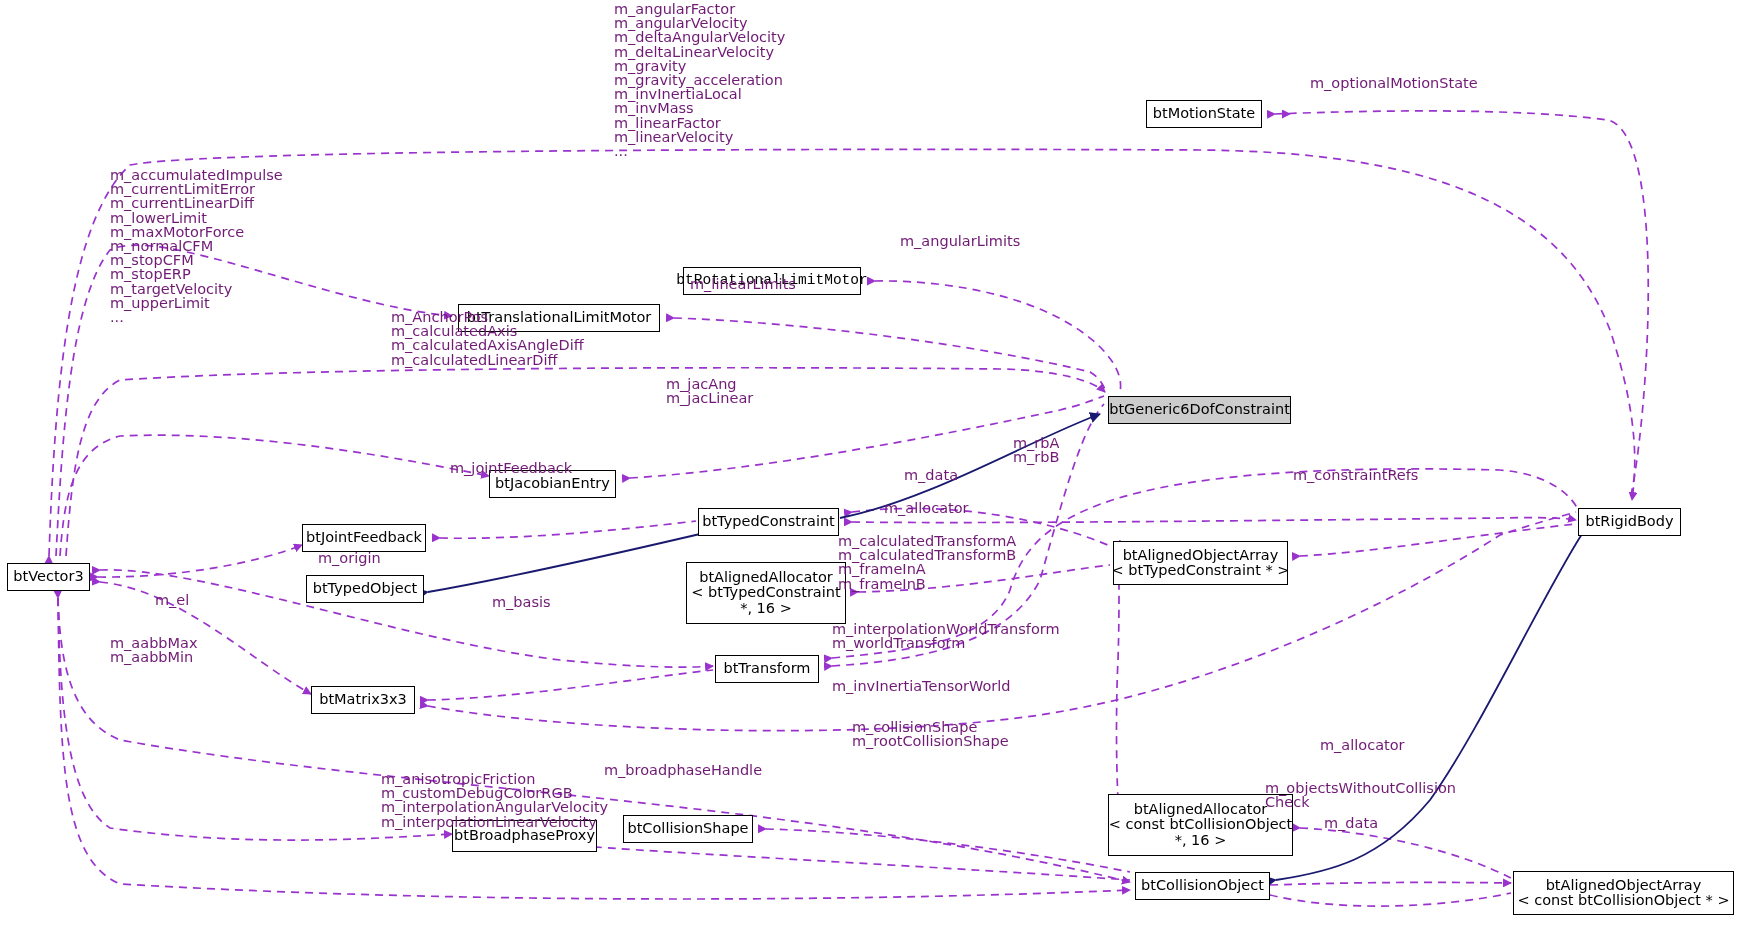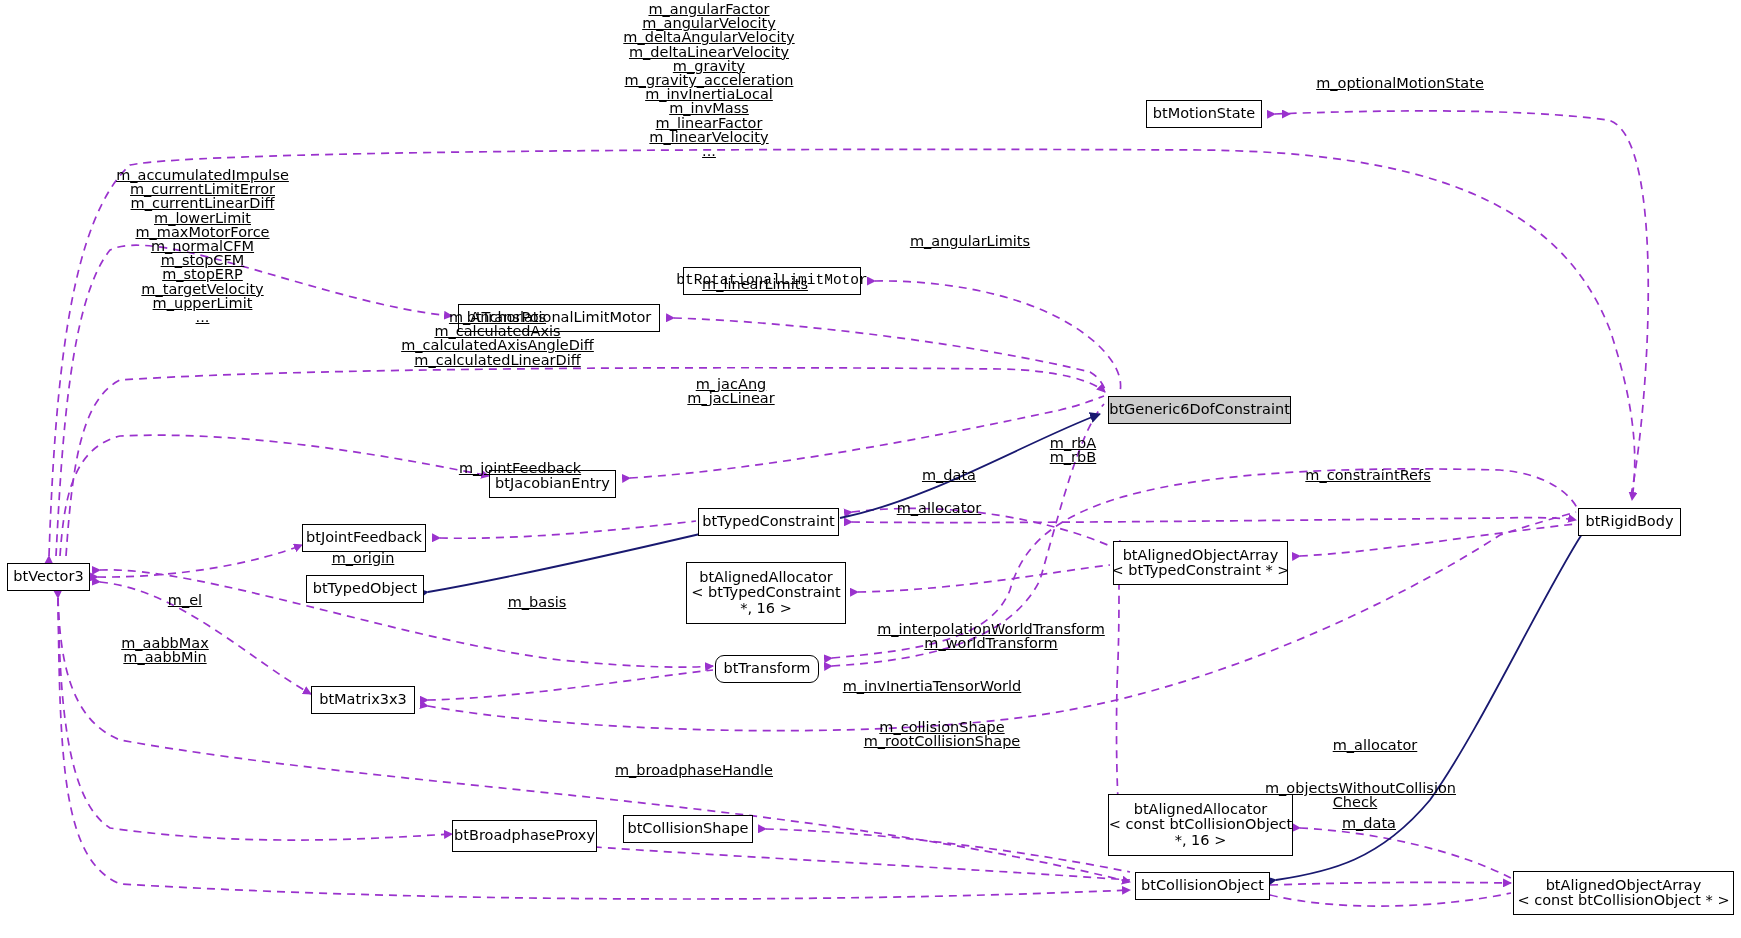--- a/index.html
+++ b/index.html
@@ -28,24 +28,23 @@
     justify-content:center;
     white-space:pre;
     padding:2px 6px;
   }
   .node.highlight{background:#cccccc;border:1px solid #000000;}
   .node .ln{display:block;}
   .edge-label{
     position:absolute;
     font-size:14.5px;
     line-height:14.2px;
-    color:#000000;
-    text-align:center;
+    color:#701a75;
+    text-align:left;
     white-space:pre;
-    text-decoration:underline;
   }
 </style>
 </head>
 <body>
 
 <div id="diagram">
 
   <svg id="edges" viewBox="0 0 1741 938" xmlns="http://www.w3.org/2000/svg">
     <defs>
       <marker id="ah-u" markerWidth="9" markerHeight="9" refX="8" refY="4.5" orient="auto" markerUnits="userSpaceOnUse">
@@ -137,46 +136,48 @@
   <div class="node" style="left: 683px; top: 267px; width: 178px; height: 28px; font-family: Liberation Mono, monospace;"><span class="ln">btRotationalLimitMotor</span></div>
   <div class="node" style="left: 458px; top: 304px; width: 202px; height: 28px;"><span class="ln">btTranslationalLimitMotor</span></div>
   <div class="node highlight" style="left: 1108px; top: 396px; width: 183px; height: 28px; background: rgb(204, 204, 204);"><span class="ln">btGeneric6DofConstraint</span></div>
   <div class="node" style="left: 489px; top: 470px; width: 127px; height: 28px;"><span class="ln">btJacobianEntry</span></div>
   <div class="node" style="left: 302px; top: 524px; width: 124px; height: 28px;"><span class="ln">btJointFeedback</span></div>
   <div class="node" style="left: 698px; top: 508px; width: 141px; height: 28px;"><span class="ln">btTypedConstraint</span></div>
   <div class="node" style="left: 1578px; top: 508px; width: 103px; height: 28px;"><span class="ln">btRigidBody</span></div>
   <div class="node" style="left: 1113px; top: 541px; width: 175px; height: 44px;"><span class="ln">btAlignedObjectArray</span><span class="ln">&lt; btTypedConstraint * &gt;</span></div>
   <div class="node" style="left: 306px; top: 575px; width: 118px; height: 28px;"><span class="ln">btTypedObject</span></div>
   <div class="node" style="left: 686px; top: 562px; width: 160px; height: 62px;"><span class="ln">btAlignedAllocator</span><span class="ln">&lt; btTypedConstraint</span><span class="ln">*, 16 &gt;</span></div>
-  <div class="node" style="left: 715px; top: 655px; width: 104px; height: 28px; border-radius: 9px;"><span class="ln">btTransform</span></div>
+  <div class="node" style="left: 715px; top: 655px; width: 104px; height: 28px;"><span class="ln">btTransform</span></div>
   <div class="node" style="left: 311px; top: 686px; width: 104px; height: 28px;"><span class="ln">btMatrix3x3</span></div>
   <div class="node" style="left: 7px; top: 563px; width: 83px; height: 28px;"><span class="ln">btVector3</span></div>
   <div class="node" style="left: 1108px; top: 794px; width: 185px; height: 62px;"><span class="ln">btAlignedAllocator</span><span class="ln">&lt; const btCollisionObject</span><span class="ln">*, 16 &gt;</span></div>
   <div class="node" style="left: 452px; top: 820px; width: 145px; height: 32px;"><span class="ln">btBroadphaseProxy</span></div>
   <div class="node" style="left: 623px; top: 815px; width: 130px; height: 28px;"><span class="ln">btCollisionShape</span></div>
   <div class="node" style="left: 1135px; top: 872px; width: 135px; height: 28px;"><span class="ln">btCollisionObject</span></div>
   <div class="node" style="left: 1513px; top: 871px; width: 221px; height: 44px;"><span class="ln">btAlignedObjectArray</span><span class="ln">&lt; const btCollisionObject * &gt;</span></div>
 
   <div class="edge-label" style="left: 614px; top: 2px; width: 190px;"><span class="ln" style="display: block;">m_angularFactor</span><span class="ln" style="display: block;">m_angularVelocity</span><span class="ln" style="display: block;">m_deltaAngularVelocity</span><span class="ln" style="display: block;">m_deltaLinearVelocity</span><span class="ln" style="display: block;">m_gravity</span><span class="ln" style="display: block;">m_gravity_acceleration</span><span class="ln" style="display: block;">m_invInertiaLocal</span><span class="ln" style="display: block;">m_invMass</span><span class="ln" style="display: block;">m_linearFactor</span><span class="ln" style="display: block;">m_linearVelocity</span><span class="ln" style="display: block;">...</span></div>
   <div class="edge-label" style="left: 1310px; top: 76px; width: 180px;"><span class="ln" style="display: block;">m_optionalMotionState</span></div>
   <div class="edge-label" style="left: 110px; top: 168px; width: 185px;"><span class="ln" style="display: block;">m_accumulatedImpulse</span><span class="ln" style="display: block;">m_currentLimitError</span><span class="ln" style="display: block;">m_currentLinearDiff</span><span class="ln" style="display: block;">m_lowerLimit</span><span class="ln" style="display: block;">m_maxMotorForce</span><span class="ln" style="display: block;">m_normalCFM</span><span class="ln" style="display: block;">m_stopCFM</span><span class="ln" style="display: block;">m_stopERP</span><span class="ln" style="display: block;">m_targetVelocity</span><span class="ln" style="display: block;">m_upperLimit</span><span class="ln" style="display: block;">...</span></div>
   <div class="edge-label" style="left: 900px; top: 234px; width: 140px;"><span class="ln" style="display: block;">m_angularLimits</span></div>
   <div class="edge-label" style="left: 690px; top: 277px; width: 130px;"><span class="ln" style="display: block;">m_linearLimits</span></div>
   <div class="edge-label" style="left: 391px; top: 310px; width: 213px;"><span class="ln" style="display: block;">m_AnchorPos</span><span class="ln" style="display: block;">m_calculatedAxis</span><span class="ln" style="display: block;">m_calculatedAxisAngleDiff</span><span class="ln" style="display: block;">m_calculatedLinearDiff</span></div>
   <div class="edge-label" style="left: 666px; top: 377px; width: 130px;"><span class="ln" style="display: block;">m_jacAng</span><span class="ln" style="display: block;">m_jacLinear</span></div>
   <div class="edge-label" style="left: 450px; top: 461px; width: 140px;"><span class="ln" style="display: block;">m_jointFeedback</span></div>
   <div class="edge-label" style="left: 1013px; top: 436px; width: 120px;"><span class="ln" style="display: block;">m_rbA</span><span class="ln" style="display: block;">m_rbB</span></div>
   <div class="edge-label" style="left: 1293px; top: 468px; width: 150px;"><span class="ln" style="display: block;">m_constraintRefs</span></div>
   <div class="edge-label" style="left: 904px; top: 468px; width: 90px;"><span class="ln" style="display: block;">m_data</span></div>
   <div class="edge-label" style="left: 884px; top: 501px; width: 110px;"><span class="ln" style="display: block;">m_allocator</span></div>
+  <div class="edge-label" style="left: 838px; top: 534px; width: 200px;"><span class="ln" style="display: block;">m_calculatedTransformA</span><span class="ln" style="display: block;">m_calculatedTransformB</span><span class="ln" style="display: block;">m_frameInA</span><span class="ln" style="display: block;">m_frameInB</span></div>
   <div class="edge-label" style="left: 318px; top: 551px; width: 90px;"><span class="ln" style="display: block;">m_origin</span></div>
   <div class="edge-label" style="left: 155px; top: 593px; width: 60px;"><span class="ln" style="display: block;">m_el</span></div>
   <div class="edge-label" style="left: 492px; top: 595px; width: 90px;"><span class="ln" style="display: block;">m_basis</span></div>
-  <div class="edge-label" style="left: 832px; top: 622px; width: 230px; margin-left: 44px;"><span class="ln" style="display: block;">m_interpolationWorldTransform</span><span class="ln" style="display: block;">m_worldTransform</span></div>
+  <div class="edge-label" style="left: 832px; top: 622px; width: 230px;"><span class="ln" style="display: block;">m_interpolationWorldTransform</span><span class="ln" style="display: block;">m_worldTransform</span></div>
   <div class="edge-label" style="left: 110px; top: 636px; width: 110px;"><span class="ln" style="display: block;">m_aabbMax</span><span class="ln" style="display: block;">m_aabbMin</span></div>
   <div class="edge-label" style="left: 832px; top: 679px; width: 200px;"><span class="ln" style="display: block;">m_invInertiaTensorWorld</span></div>
   <div class="edge-label" style="left: 852px; top: 720px; width: 180px;"><span class="ln" style="display: block;">m_collisionShape</span><span class="ln" style="display: block;">m_rootCollisionShape</span></div>
   <div class="edge-label" style="left: 1320px; top: 738px; width: 110px;"><span class="ln" style="display: block;">m_allocator</span></div>
   <div class="edge-label" style="left: 604px; top: 763px; width: 180px;"><span class="ln" style="display: block;">m_broadphaseHandle</span></div>
+  <div class="edge-label" style="left: 381px; top: 772px; width: 230px;"><span class="ln" style="display: block;">m_anisotropicFriction</span><span class="ln" style="display: block;">m_customDebugColorRGB</span><span class="ln" style="display: block;">m_interpolationAngularVelocity</span><span class="ln" style="display: block;">m_interpolationLinearVelocity</span></div>
   <div class="edge-label" style="left: 1265px; top: 781px; width: 180px;"><span class="ln" style="display: block;">m_objectsWithoutCollision</span><span class="ln" style="display: block;">Check</span></div>
   <div class="edge-label" style="left: 1324px; top: 816px; width: 90px;"><span class="ln" style="display: block;">m_data</span></div>
 
 </div>
 
 </body></html>

